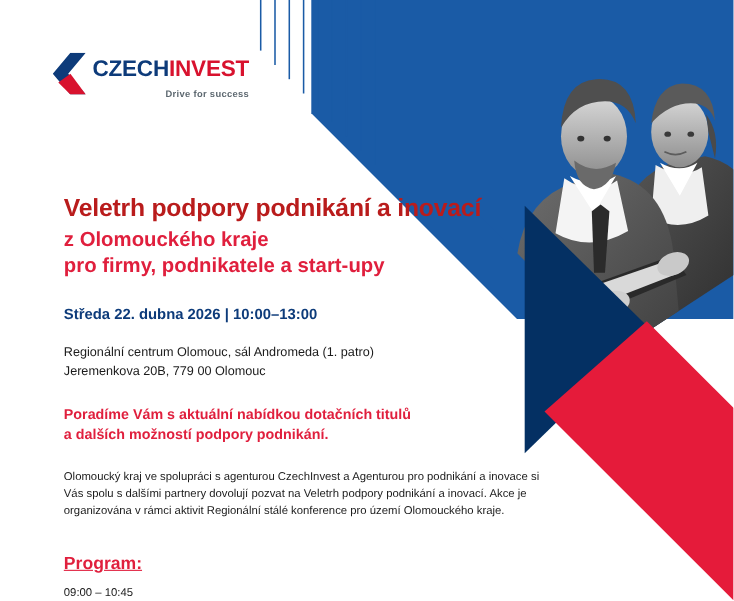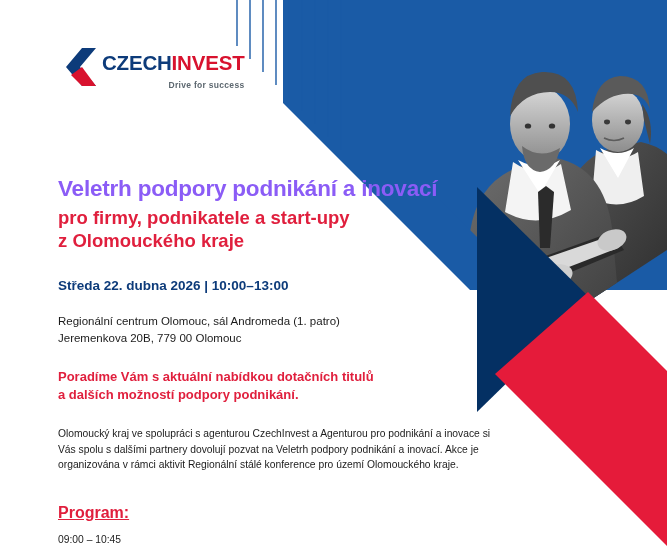--- a/index.html
+++ b/index.html
@@ -24,21 +24,21 @@
     top: 0;
     left: 0;
     width: 667px;
     height: 546px;
     pointer-events: none;
   }
 
   
   .logo-block {
     position: absolute;
-    left: 66px;
+    left: 48px;
     top: 48px;
     display: flex;
     align-items: flex-start;
   }
   .logo-mark {
     width: 30px;
     height: 38px;
     margin-right: 6px;
     flex: 0 0 auto;
   }
@@ -69,21 +69,21 @@
   
   .content {
     position: absolute;
     left: 58px;
     top: 176px;
     width: 560px;
   }
   .headline-main {
     font-size: 22.5px;
     font-weight: bold;
-    color: #8b5cf6;
+    color: #b91c1c;
     line-height: 1.18;
     letter-spacing: -0.2px;
     margin: 0;
     white-space: nowrap;
   }
   .headline-sub {
     font-size: 18.5px;
     font-weight: bold;
     color: #e01f3d;
     line-height: 1.26;
@@ -252,22 +252,22 @@
       </div>
       <div class="logo-tagline">Drive for success</div>
     </div>
   </div>
 
   <div class="content">
 
     <h1 class="headline-main">Veletrh podpory podnikání a inovací</h1>
 
     <div class="headline-sub">
+      <div>z Olomouckého kraje</div>
       <div>pro firmy, podnikatele a start-upy</div>
-      <div>z Olomouckého kraje</div>
     </div>
 
     <div class="date-line">Středa 22. dubna 2026 | 10:00–13:00</div>
 
     <div class="venue">
       <div>Regionální centrum Olomouc, sál Andromeda (1. patro)</div>
       <div>Jeremenkova 20B, 779 00 Olomouc</div>
     </div>
 
     <div class="promo">

